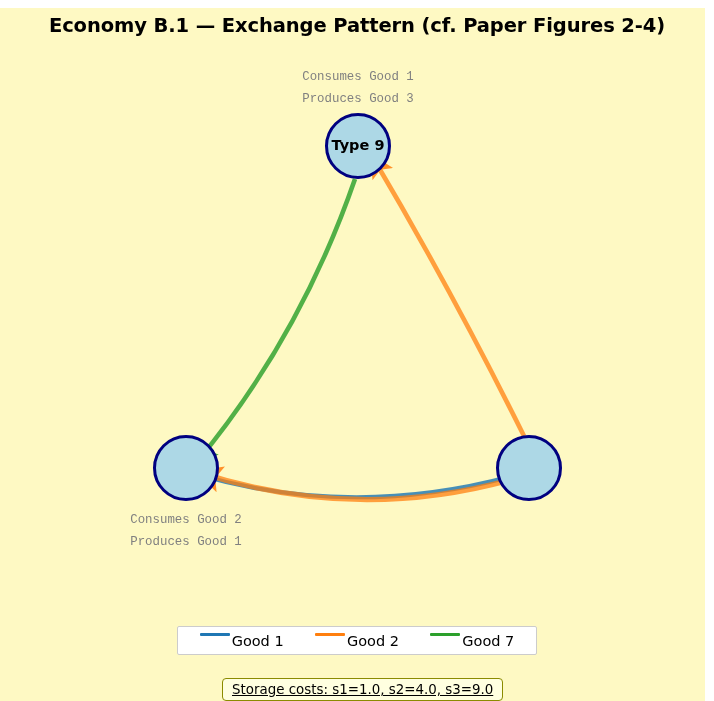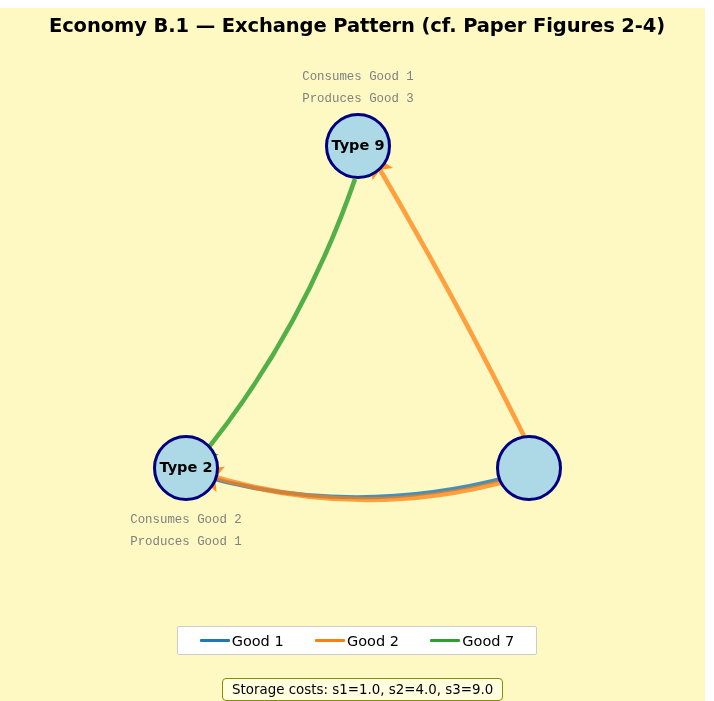--- a/index.html
+++ b/index.html
@@ -105,21 +105,20 @@
     background: #ffffff;
     border: 1px solid #cccccc;
     border-radius: 2px;
     display: flex;
     align-items: center;
     justify-content: space-around;
     padding: 0 6px;
   }
   .legend-entry {
     display: flex;
-    align-items: center;
     gap: 2px;
   }
   .legend-swatch {
     display: inline-block;
     width: 30px;
     height: 3px;
     border-radius: 1px;
   }
   .legend-text {
     font-family: "DejaVu Sans", sans-serif;
@@ -141,20 +140,21 @@
     display: flex;
     align-items: center;
     justify-content: center;
     padding: 0 9px;
   }
   #storage-text {
     font-family: "DejaVu Sans", sans-serif;
     font-size: 13.4px;
     color: #000000;
     white-space: nowrap;
+    text-decoration: underline;
   }
 </style>
 </head>
 <body>
 
 <div id="figure">
 
   <div id="chart-title">Economy B.1 — Exchange Pattern (cf. Paper Figures 2-4)</div>
 
   <svg id="graph-svg" viewBox="0 0 714 701" xmlns="http://www.w3.org/2000/svg">
@@ -178,21 +178,20 @@
 
     <path d="M 517,470 Q 357,516 198,464" fill="none" stroke="#ff7f0e" stroke-width="5.2" stroke-opacity="0.74" marker-end="url(#ah-orange)"></path>
   </svg>
 
   <div class="node" id="node-type-1"></div>
   <div class="node-label" id="label-type-1">Type 9</div>
   <div class="node-sublabel" id="sub-type-1">Consumes Good 1
 Produces Good 3</div>
 
   <div class="node" id="node-type-2"></div>
-  <div class="node-label" id="label-type-2">Type 2</div>
   <div class="node-sublabel" id="sub-type-2">Consumes Good 2
 Produces Good 1</div>
 
   <div class="node" id="node-type-3"></div>
 
   <div id="legend">
     <div class="legend-entry">
       <span class="legend-swatch" style="background:#1f77b4"></span>
       <span class="legend-text">Good 1</span>
     </div>

